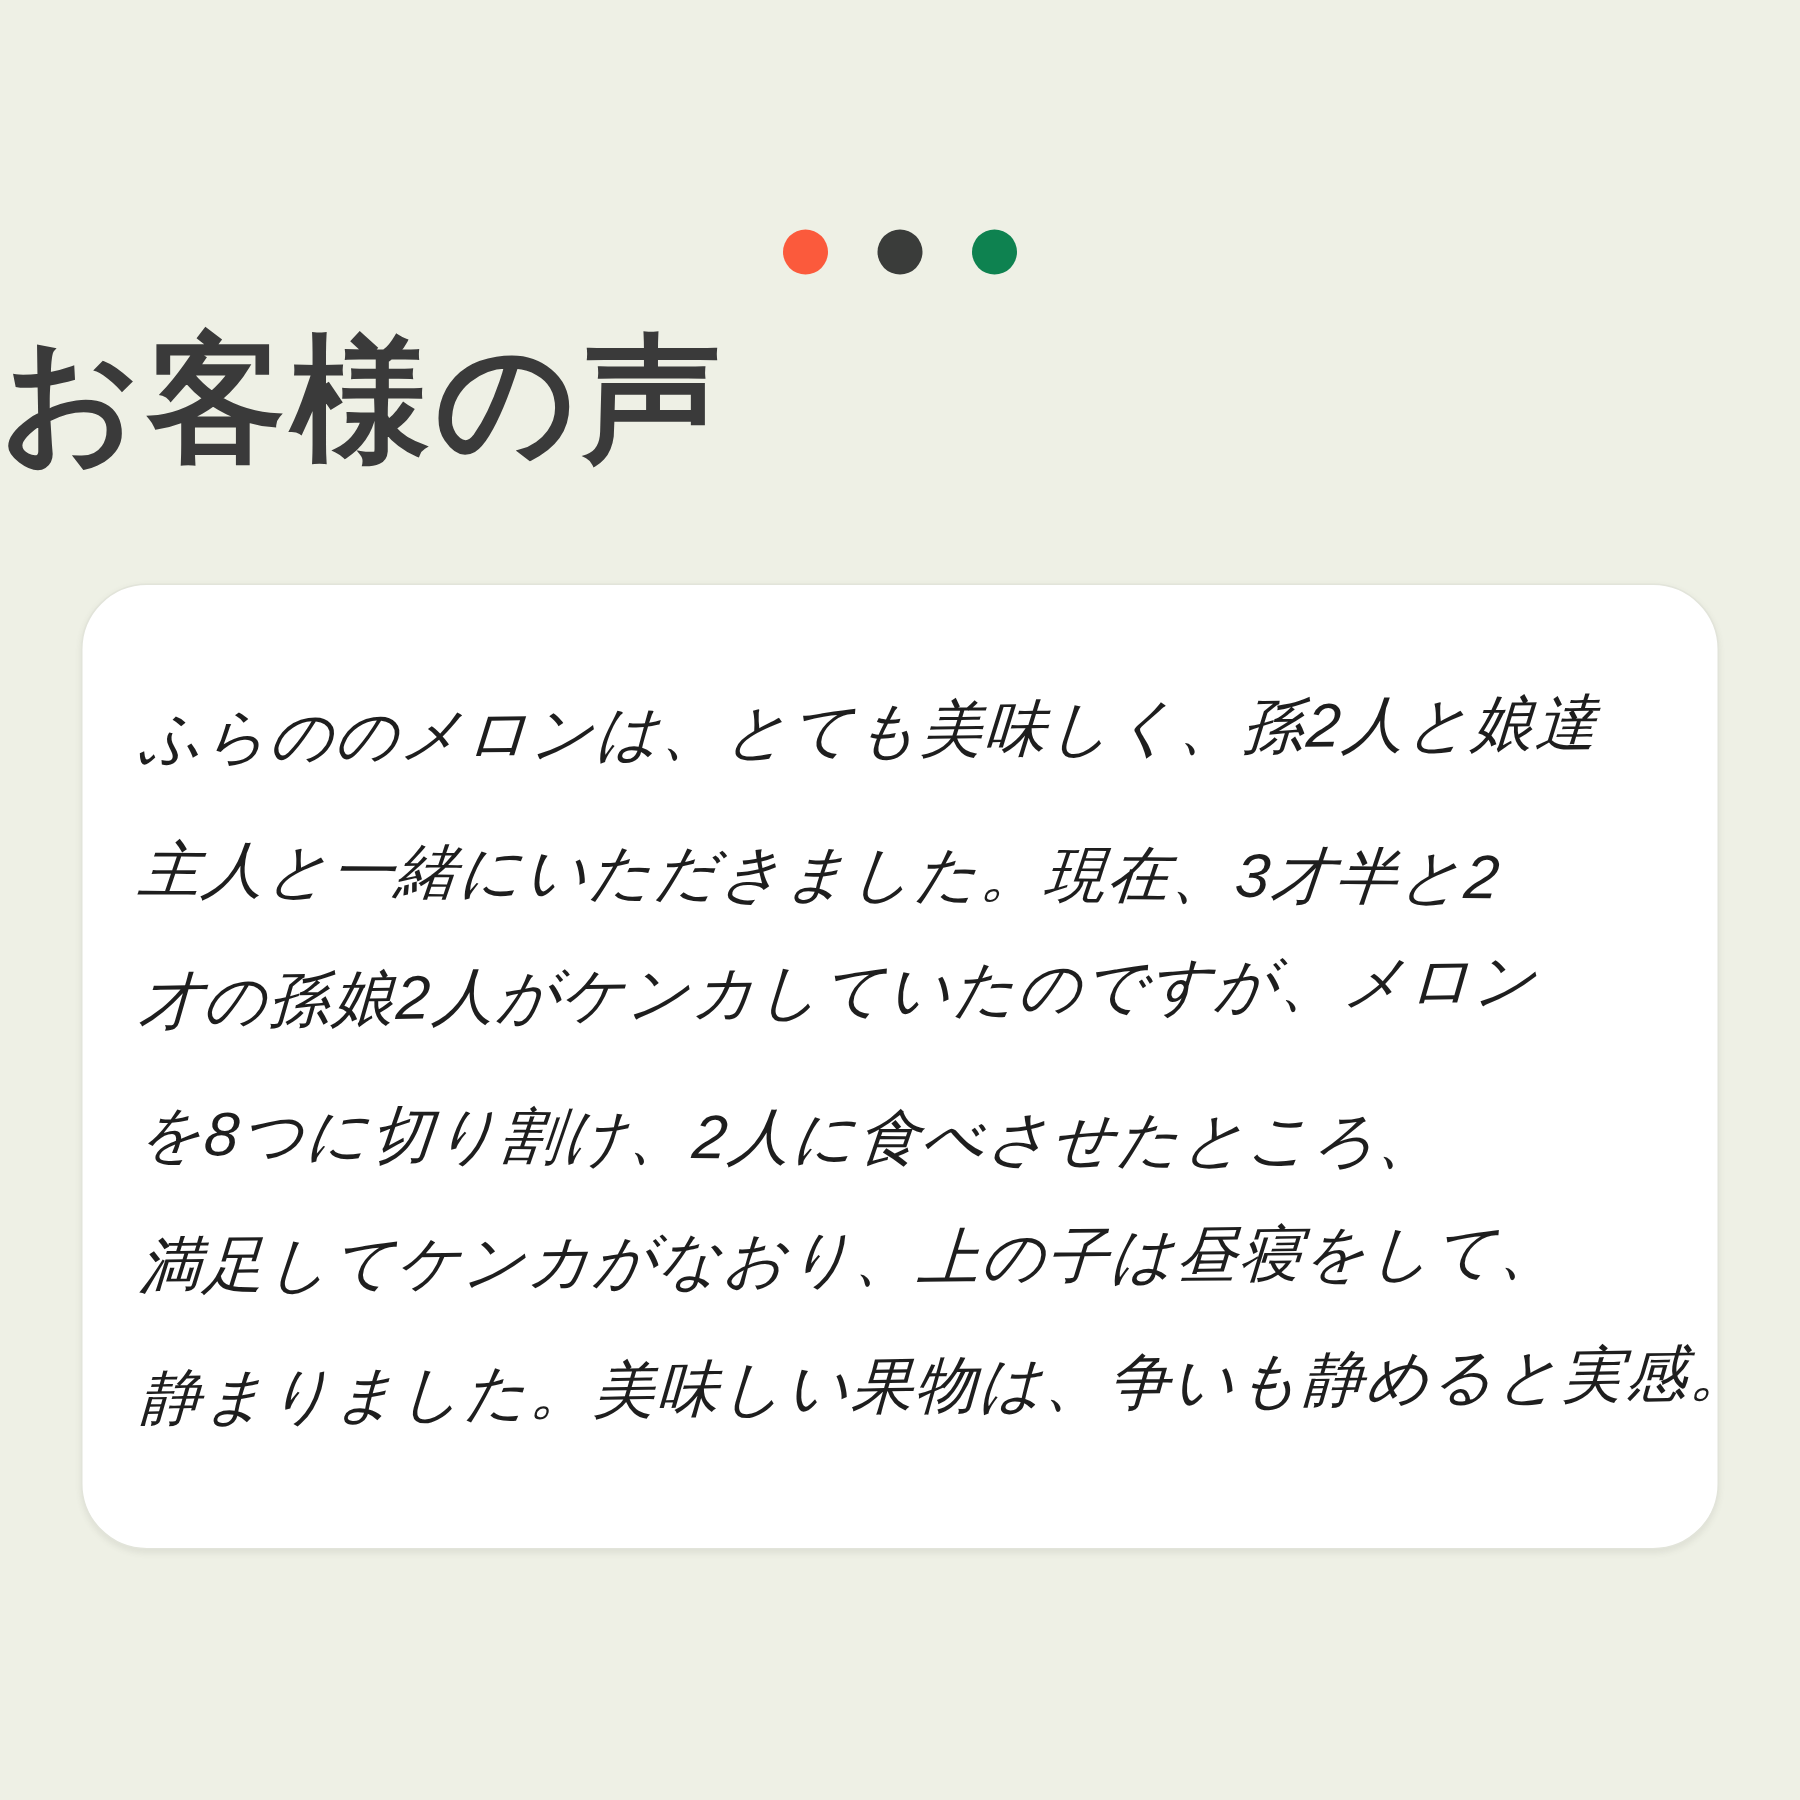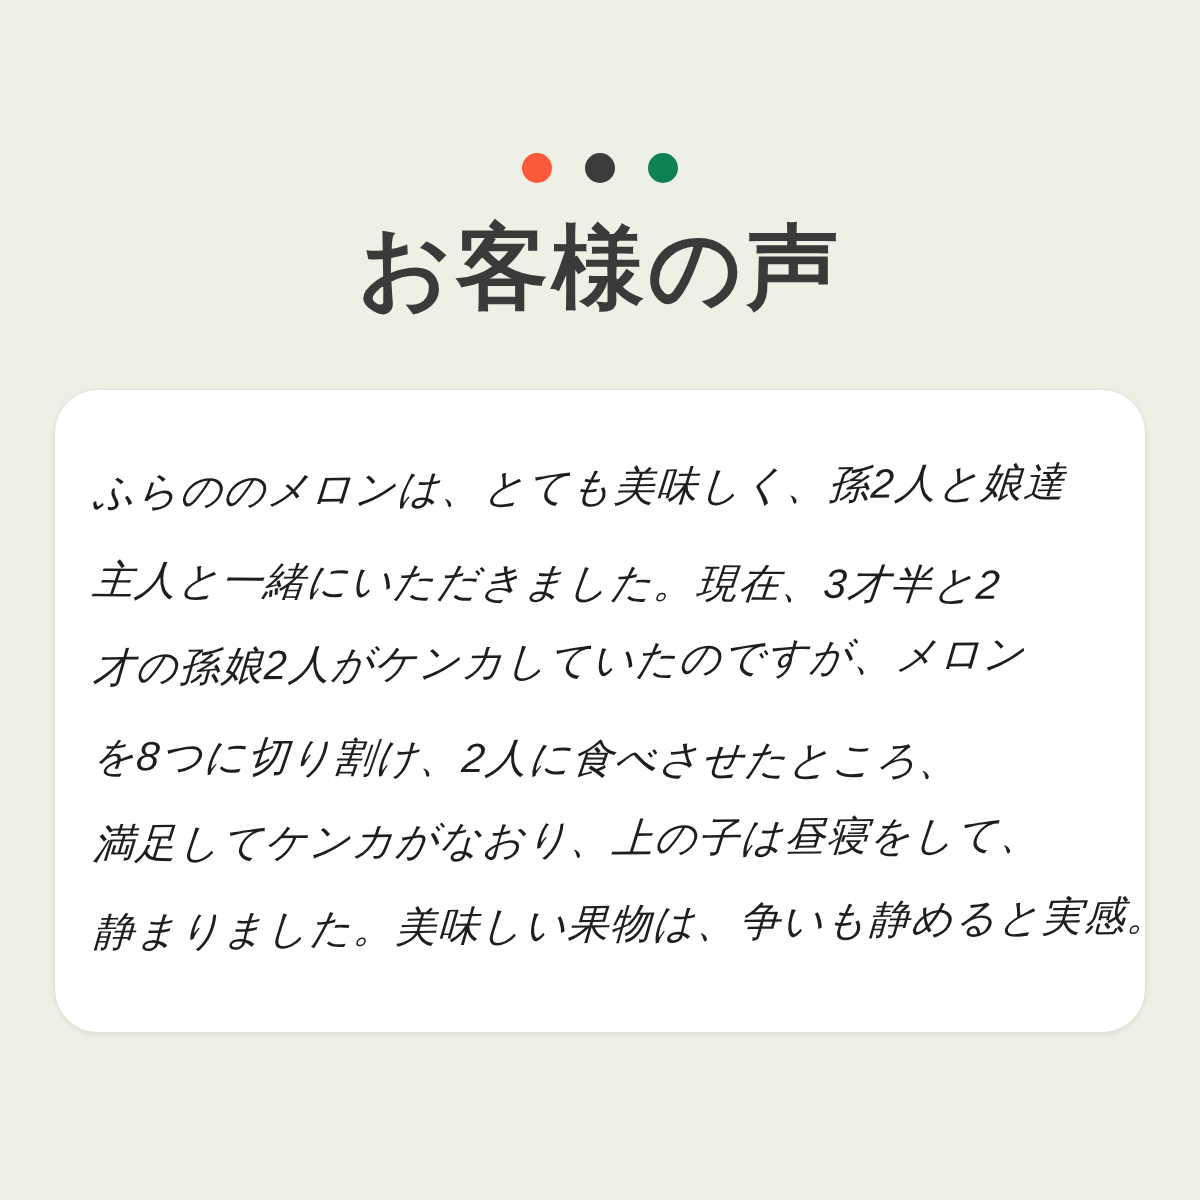--- a/index.html
+++ b/index.html
@@ -20,21 +20,21 @@
     gap: 33px;
   }
   .dot {
     width: 30px;
     height: 30px;
     border-radius: 50%;
     background: #888; 
   }
   .page-title {
     margin: 38px 0 0 0;
-    text-align: center;
+    text-align: left;
     font-size: 92px;
     line-height: 1;
     font-weight: 800;
     letter-spacing: 4px;
     color: #3A3A3A;
   }
   .testimonial-card {
     width: 1092px;
     height: 644px;
     margin: 76px auto 0 auto;

